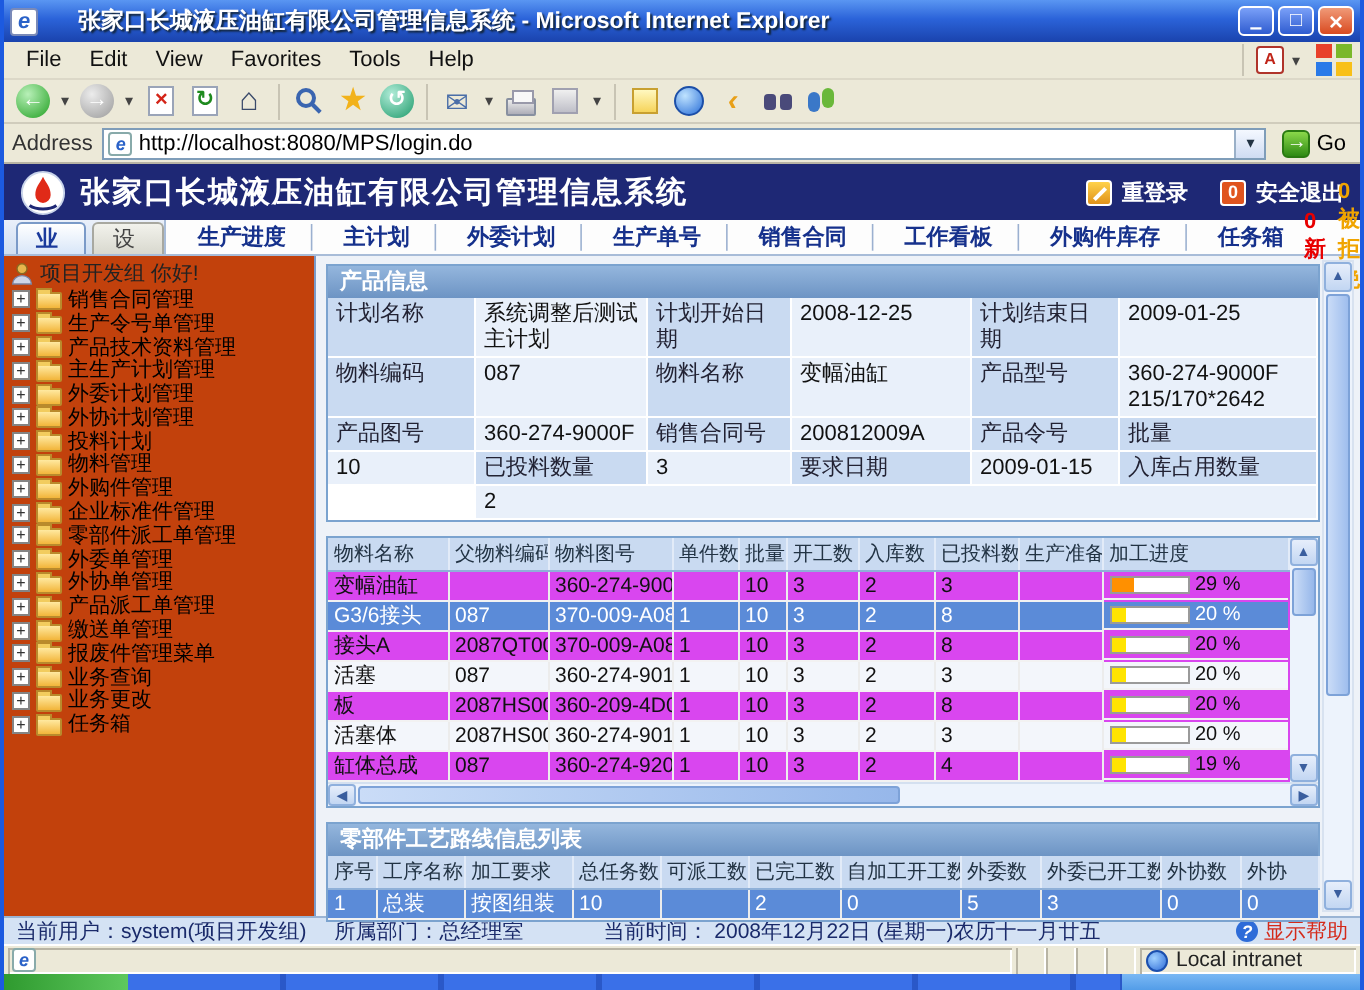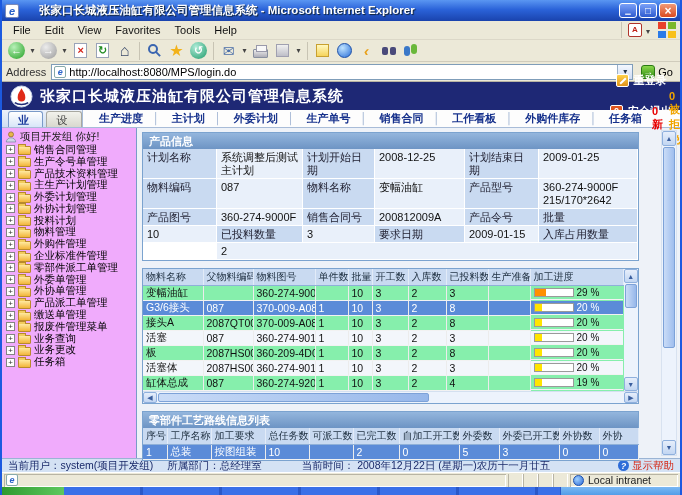--- a/index.html
+++ b/index.html
@@ -89,54 +89,54 @@
   .addr-drop{width:15px;height:14px;background:linear-gradient(#f4f8ff,#cfdcf3);border-left:1px solid #9ab0c8;
     display:flex;align-items:center;justify-content:center;}
   .addr-drop::before{content:"▾";font-size:8px;color:#234;}
   .go-btn{display:flex;align-items:center;gap:3px;padding:0 3px;color:#000;}
   .go-ic{width:14px;height:14px;border-radius:3px;background:linear-gradient(#8ad84a,#2f8a14);border:1px solid #2a7a12;
     color:#fff;font-size:10px;font-weight:bold;line-height:12px;text-align:center;}
   .go-ic::before{content:"→";}
   
   .appheader{height:28px;background:#1e2875;display:flex;align-items:center;gap:7px;padding:0 8px;color:#fff;}
   .app-title{font-size:15px;font-weight:bold;letter-spacing:1px;}
-  .hdr-actions{margin-left:auto;display:flex;align-items:center;gap:16px;font-size:11px;font-weight:bold;flex-direction:column;}
+  .hdr-actions{margin-left:auto;display:flex;align-items:flex-end;gap:16px;font-size:11px;font-weight:bold;}
   .hdr-item{display:flex;align-items:center;gap:5px;cursor:default;}
   .key-ic{width:13px;height:13px;border:1px solid #fff;border-radius:2px;background:linear-gradient(#ffd24a,#e0921a);position:relative;}
   .key-ic::after{content:"";position:absolute;left:2px;top:5px;width:8px;height:2px;background:#fff;transform:rotate(-45deg);}
   .exit-ic{width:13px;height:13px;border:1px solid #fff;border-radius:2px;background:#e0541e;color:#fff;
     font-size:9px;font-weight:bold;line-height:11px;text-align:center;}
   .exit-ic::before{content:"0";}
   
   .navrow{height:18px;display:flex;border-bottom:1px solid #a8bcd8;}
   .side-tabs{width:133px;display:flex;gap:3px;padding:1px 0 0 6px;background:linear-gradient(#eaf0fa,#cfdff2);border-right:1px solid #a8bcd8;}
   .tab{padding:0 9px;border:1px solid #7a9ac8;border-bottom:none;border-radius:3px 3px 0 0;
     background:linear-gradient(#ffffff,#d8e6f8);color:#1a3a9c;font-weight:bold;line-height:16px;}
   .tab.inactive{background:linear-gradient(#f2f2ec,#d8d8ce);border-color:#a8a8a0;color:#444;font-weight:normal;}
   .main-nav{flex:1;display:flex;align-items:center;padding-left:10px;background:#fdfdfd;}
   .nav-items{display:inline-flex;align-items:center;}
   .nav-item{color:#16318c;font-weight:bold;padding:0 6px;white-space:nowrap;}
   .nav-item:not(:last-child)::after{content:"│";color:#9bb0d0;margin-left:10px;font-weight:normal;}
   .badge-new{color:#e80000;font-weight:bold;margin-left:4px;}
   .badge-rej{color:#f0a400;font-weight:bold;margin-left:6px;}
   
   .main{height:330px;display:flex;background:#eef2f8;}
-  .sidebar{width:135px;background:#f0abfc;border-right:1px solid #7a9ac8;padding:2px 4px 0 3px;overflow:hidden;}
+  .sidebar{width:156px;background:#c2410c;border-right:1px solid #7a9ac8;padding:2px 4px 0 3px;overflow:hidden;}
   .greet{display:flex;align-items:center;gap:3px;height:14px;font-size:10.5px;color:#222;}
   .tree-item{display:flex;align-items:center;gap:3px;height:11.8px;font-size:10.5px;color:#000;cursor:default;}
   .plusbox{width:9px;height:9px;flex:none;border:1px solid #848484;background:#fff;color:#333;
     font-size:8px;line-height:7px;text-align:center;margin-left:1px;}
   .plusbox::before{content:"+";}
   .folder{width:13px;height:9px;flex:none;background:linear-gradient(#ffe9a0,#f2b53a);border:1px solid #b98a2c;
     border-radius:0 1px 1px 1px;position:relative;margin-top:2px;}
   .folder::before{content:"";position:absolute;top:-3px;left:-1px;width:6px;height:2px;
     background:#f2cc5e;border:1px solid #b98a2c;border-bottom:none;}
   .tlabel{white-space:nowrap;overflow:hidden;}
   .content{flex:1;position:relative;padding:4px 0 0 5px;}
-  .panel{width:497px;border:1px solid #7ba3cf;background:#86efac;margin-bottom:7px;}
+  .panel{width:497px;border:1px solid #7ba3cf;background:#d946ef;margin-bottom:7px;}
   .panel-title{height:16px;background:linear-gradient(#94b6dd,#6d94c4);color:#fff;font-weight:bold;
     font-size:11px;line-height:16px;padding-left:6px;}
   
   .pi-grid{display:grid;grid-template-columns:74px 86px 72px 90px 74px auto;background:#fff;}
   .pi-label,.pi-value{min-height:17px;padding:2px 4px 1px;border-right:1px solid #fff;border-bottom:1px solid #fff;
     line-height:13px;}
   .pi-label{background:#c9daf1;color:#223;}
   .pi-value{background:#e9f0fa;color:#111;}
   .span-rest{grid-column:2 / -1;}
   

